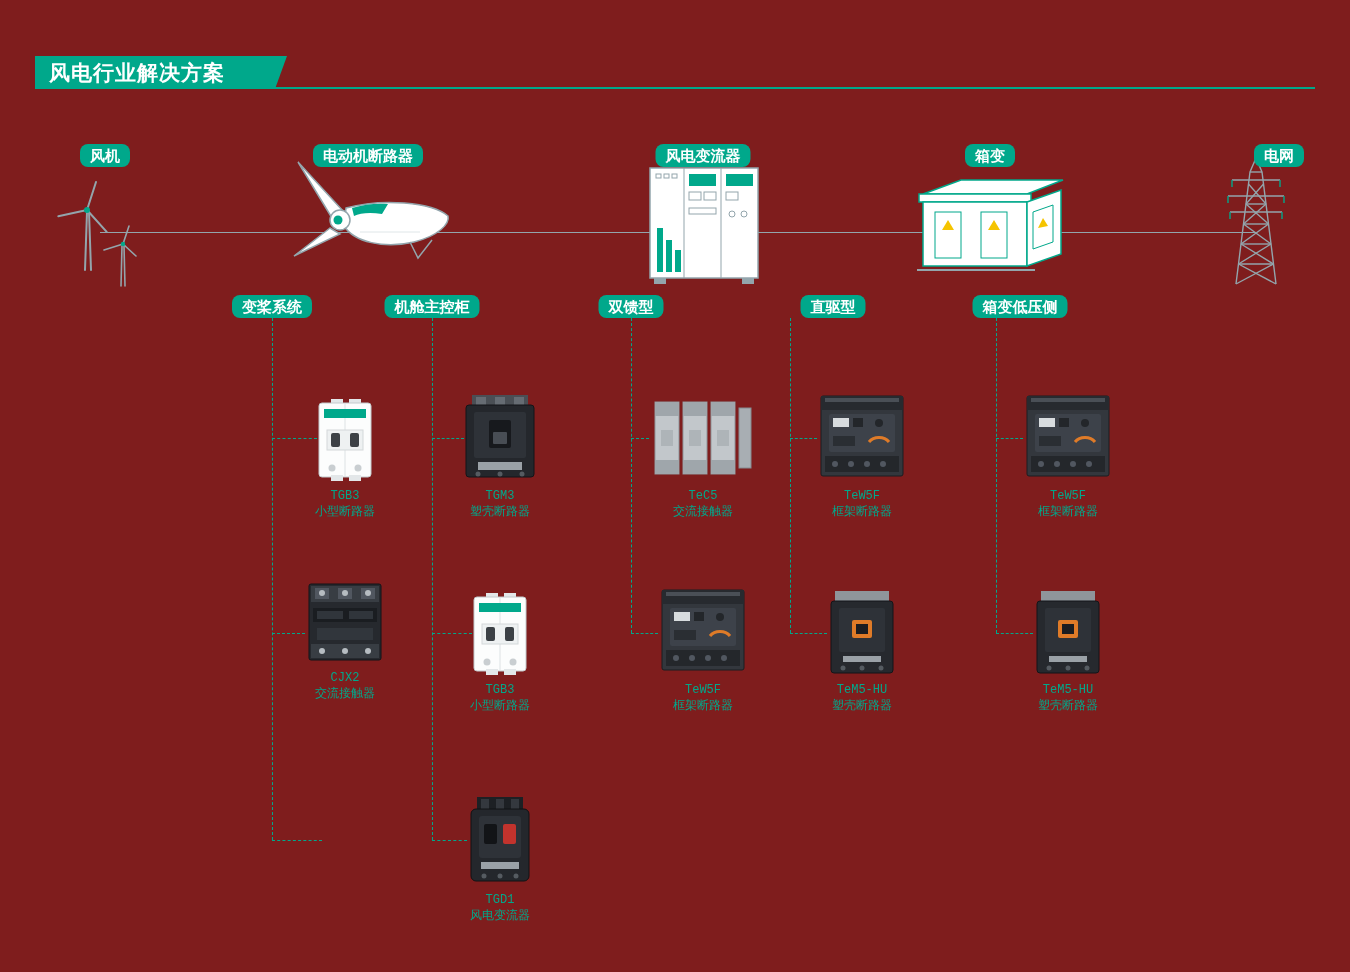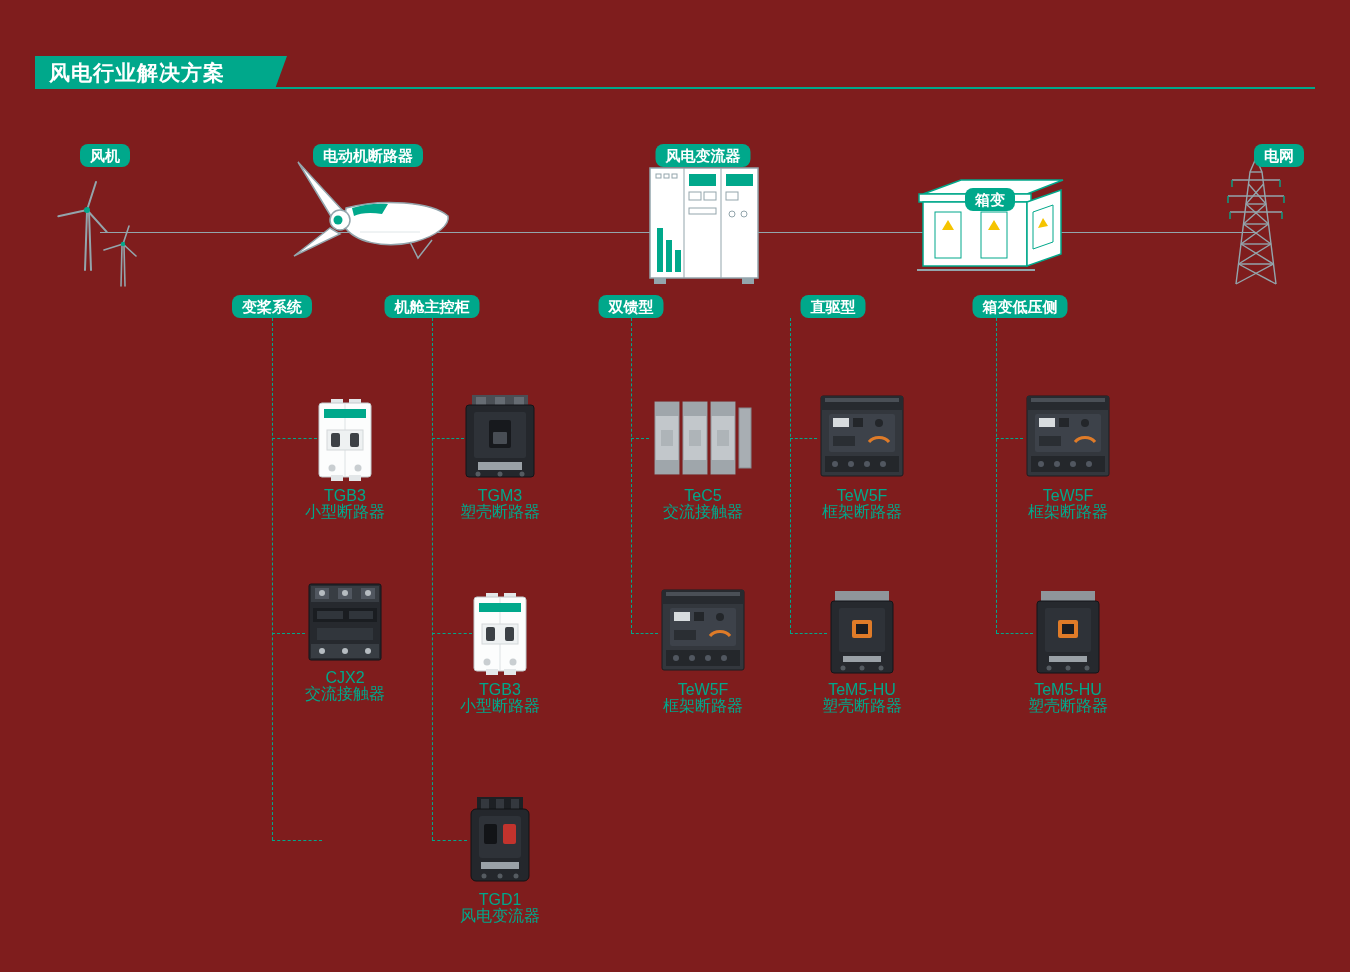--- a/index.html
+++ b/index.html
@@ -26,22 +26,22 @@
   }
   .hline{position:absolute;height:1px;background:var(--line);}
   .dash-v{position:absolute;width:0;border-left:1px dashed var(--accent);}
   .dash-h{position:absolute;height:0;border-top:1px dashed var(--accent);}
 
   .illus{position:absolute;}
 
   .product{position:absolute;width:130px;display:flex;flex-direction:column;align-items:center;}
   .product .img{height:96px;display:flex;align-items:flex-end;justify-content:center;margin-bottom:6px;}
   .product .model,.product .type{
-    color:var(--accent);font-size:16px;line-height:16px;text-align:center;
-    font-family:Liberation Sans, sans-serif;
+    color:var(--accent);font-size:12px;line-height:16px;text-align:center;
+    font-family:Liberation Mono, monospace;
   }
 </style>
 </head>
 <body>
 
 <svg width="0" height="0" style="position:absolute" aria-hidden="true">
 <defs>
   <symbol id="sym-mcb" viewBox="0 0 56 84">
     <rect x="14" y="1" width="12" height="6" fill="#e3e7e9"></rect>
     <rect x="32" y="1" width="12" height="6" fill="#e3e7e9"></rect>
@@ -279,21 +279,21 @@
   </div>
   <div class="illus" style="left:1220px;top:154px;">
     <svg width="72" height="134">
         <use href="#sym-tower"></use>
       </svg>
   </div>
 
   <div class="badge" style="left:105px;top:144px;">风机</div>
   <div class="badge" style="left:368px;top:144px;">电动机断路器</div>
   <div class="badge" style="left:703px;top:144px;">风电变流器</div>
-  <div class="badge" style="left:990px;top:144px;margin-top:44px;">箱变</div>
+  <div class="badge" style="left:990px;top:144px;">箱变</div>
   <div class="badge" style="left:1255px;top:144px;margin-left:24px;">电网</div>
 
   <div class="badge" style="left:272px;top:295px;">变桨系统</div>
   <div class="badge" style="left:432px;top:295px;">机舱主控柜</div>
   <div class="badge" style="left:631px;top:295px;">双馈型</div>
   <div class="badge" style="left:806px;top:295px;margin-left:27px;">直驱型</div>
   <div class="badge" style="left:996px;top:295px;margin-left:24px;">箱变低压侧</div>
 
   <div class="dash-v" style="left:272px;top:318px;height:522px;"></div>
   <div class="dash-v" style="left:432px;top:318px;height:522px;"></div>

